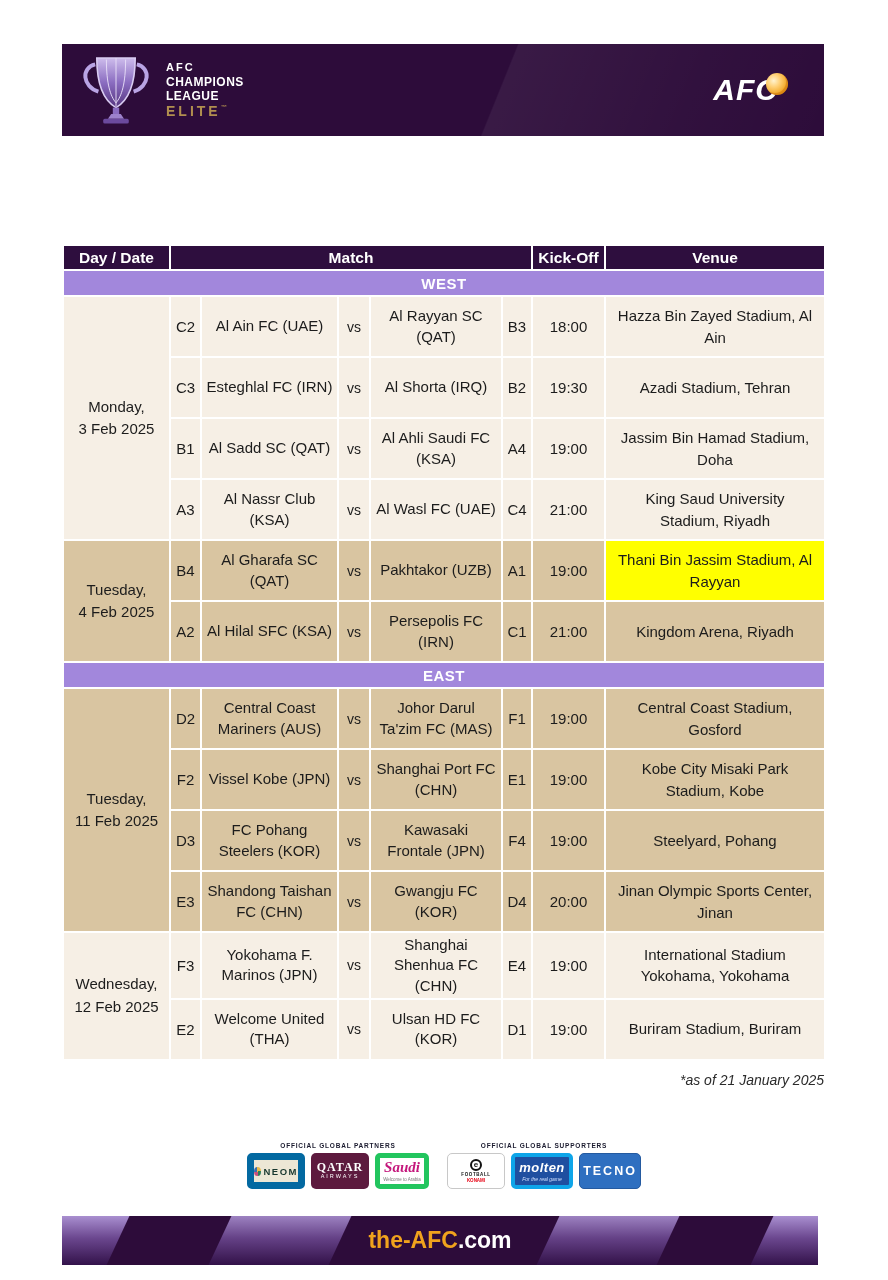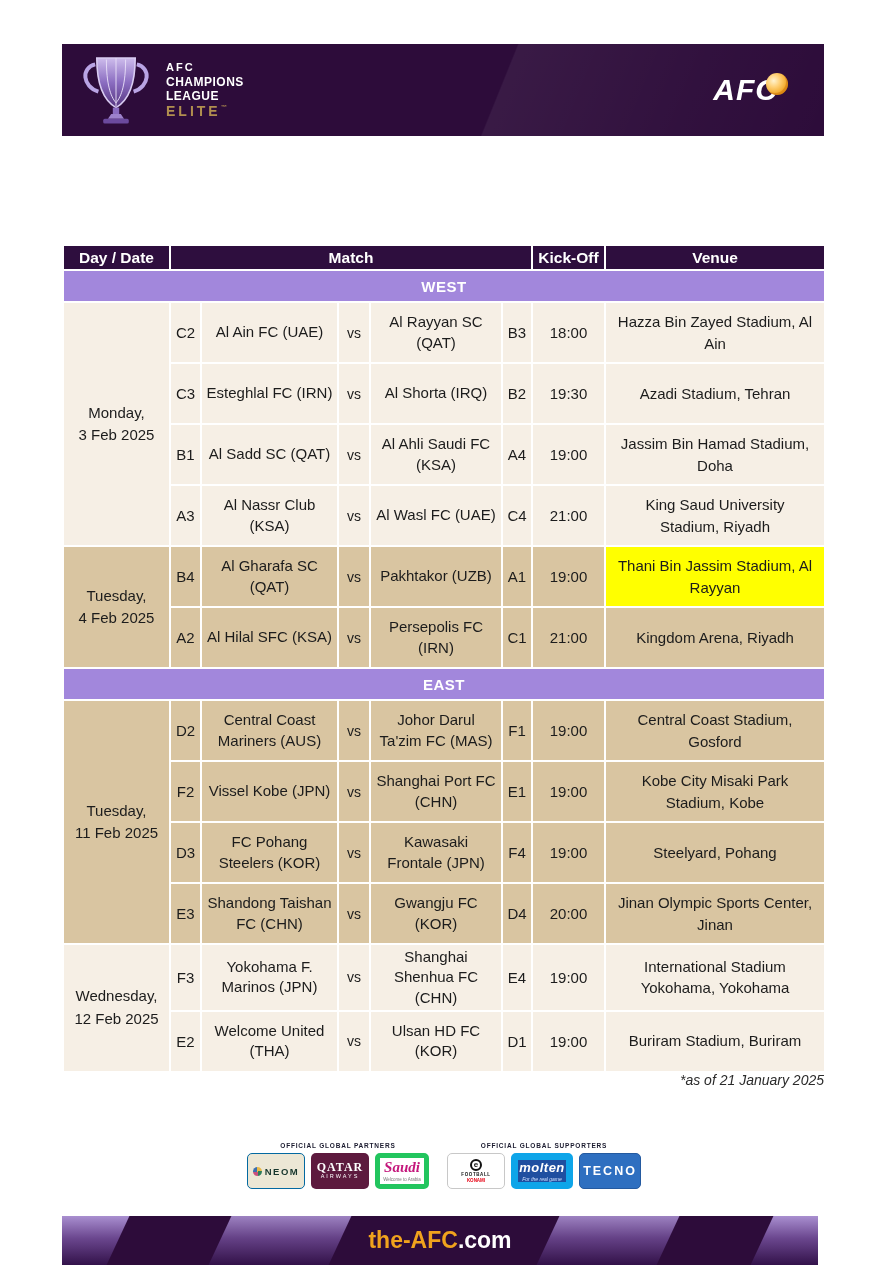--- a/index.html
+++ b/index.html
@@ -33,21 +33,21 @@
   .title div { font-size:21px; font-weight:bold; line-height:1.33; }
 
   
   table.schedule {
     position:absolute; left:62px; top:244px; width:762px;
     border-collapse:collapse; table-layout:fixed;
   }
   .schedule th, .schedule td { border:2px solid #ffffff; text-align:center; vertical-align:middle; }
   .schedule thead tr { height:25px; }
   .schedule thead th { background:#2e0e3e; color:#ffffff; font-size:15.5px; font-weight:bold; }
-  tr.band-row { height:32px; }
+  tr.band-row { height:26px; }
   td.band { background:#a287dc; color:#ffffff; font-size:15px; font-weight:bold; letter-spacing:0.5px; }
   tr.match-row { height:61px; }
   tr.light td { background:#f6efe5; }
   tr.tan td { background:#d9c5a1; }
   td.day-cell { font-size:15px; line-height:1.5; }
   td.code { font-size:15px; }
   td.team { font-size:15px; line-height:1.35; padding:2px 4px; }
   td.vs { font-size:14px; }
   td.time { font-size:15px; }
   td.venue { font-size:15px; line-height:1.45; padding:2px 8px; }
@@ -56,36 +56,36 @@
   
   .footnote { position:absolute; left:62px; top:1072px; width:762px; text-align:right;
     font-size:14px; font-style:italic; color:#2b2b2b; }
 
   
   .sponsors { position:absolute; left:0; top:1142px; width:100%; display:flex; justify-content:center; gap:18px; }
   .sp-group { text-align:center; }
   .sp-caption { font-size:6.5px; font-weight:bold; letter-spacing:0.8px; color:#1a1a2e; margin-bottom:4px; }
   .sp-logos { display:flex; gap:6px; align-items:center; }
   .logo { height:36px; border-radius:5px; display:flex; flex-direction:column; justify-content:center; align-items:center; }
-  .logo.neom { width:58px; background:#ece7d5; border:1px solid #0369a1; flex-direction:row; gap:3px; }
+  .logo.neom { width:58px; background:#ece7d5; border:7px solid #0369a1; flex-direction:row; gap:3px; }
   .neom-icon { width:9px; height:9px; border-radius:50%;
     background:conic-gradient(#e8b94a 0 25%, #2e7d5b 25% 50%, #c94f7c 50% 75%, #3a6fb0 75% 100%); }
   .neom-text { font-size:9.5px; font-weight:bold; letter-spacing:1.5px; color:#17372e; }
   .logo.qatar { width:58px; background:#5d1a3e; }
   .qatar-l1 { font-family:"Liberation Serif", serif; font-size:12px; font-weight:bold; color:#ffffff; letter-spacing:1px; line-height:1; }
   .qatar-l2 { font-size:5.5px; color:#ffffff; letter-spacing:2px; line-height:1.4; }
   .logo.saudi { width:54px; background:#ffffff; border:5px solid #22c55e; }
   .saudi-script { font-family:"Liberation Serif", serif; font-style:italic; font-weight:bold; font-size:15px; color:#c4177c; line-height:1; }
   .saudi-tag { font-size:4.5px; color:#777; margin-top:2px; }
   .logo.efootball { width:58px; background:#ffffff; border:1px solid #c8c8c8; }
   .ef-icon { width:12px; height:12px; border:2px solid #111; border-radius:50%;
     display:flex; align-items:center; justify-content:center; font-size:8px; font-weight:bold; color:#111; line-height:1; }
   .ef-word { font-size:4.5px; font-weight:bold; letter-spacing:0.6px; color:#111; margin-top:1px; }
   .ef-brand { font-size:4.5px; font-weight:bold; color:#e60012; margin-top:1px; }
-  .logo.molten { width:62px; background:#1f4fa0; border:7px solid #0ea5e9; }
+  .logo.molten { width:62px; background:#1f4fa0; border:4px solid #0ea5e9; }
   .molten-text { font-size:13px; font-weight:bold; font-style:italic; color:#ffffff; line-height:1; letter-spacing:0.5px; }
   .molten-tag { font-size:5px; font-style:italic; color:#cfe0ff; margin-top:2px; }
   .logo.tecno { width:62px; background:#2e6fc0; border:1px solid #245aa0; }
   .tecno-text { font-size:12.5px; font-weight:bold; letter-spacing:2px; color:#ffffff; }
 
   
   .footer-banner { position:absolute; left:62px; top:1216px; width:756px; height:49px;
     background:#2d0c3a; overflow:hidden; display:flex; align-items:center; justify-content:center; }
   .stripe { position:absolute; top:0; height:100%; transform:skewX(-25deg);
     background:linear-gradient(180deg, #a98fd0 0%, #6b478f 45%, #33124a 100%); }

